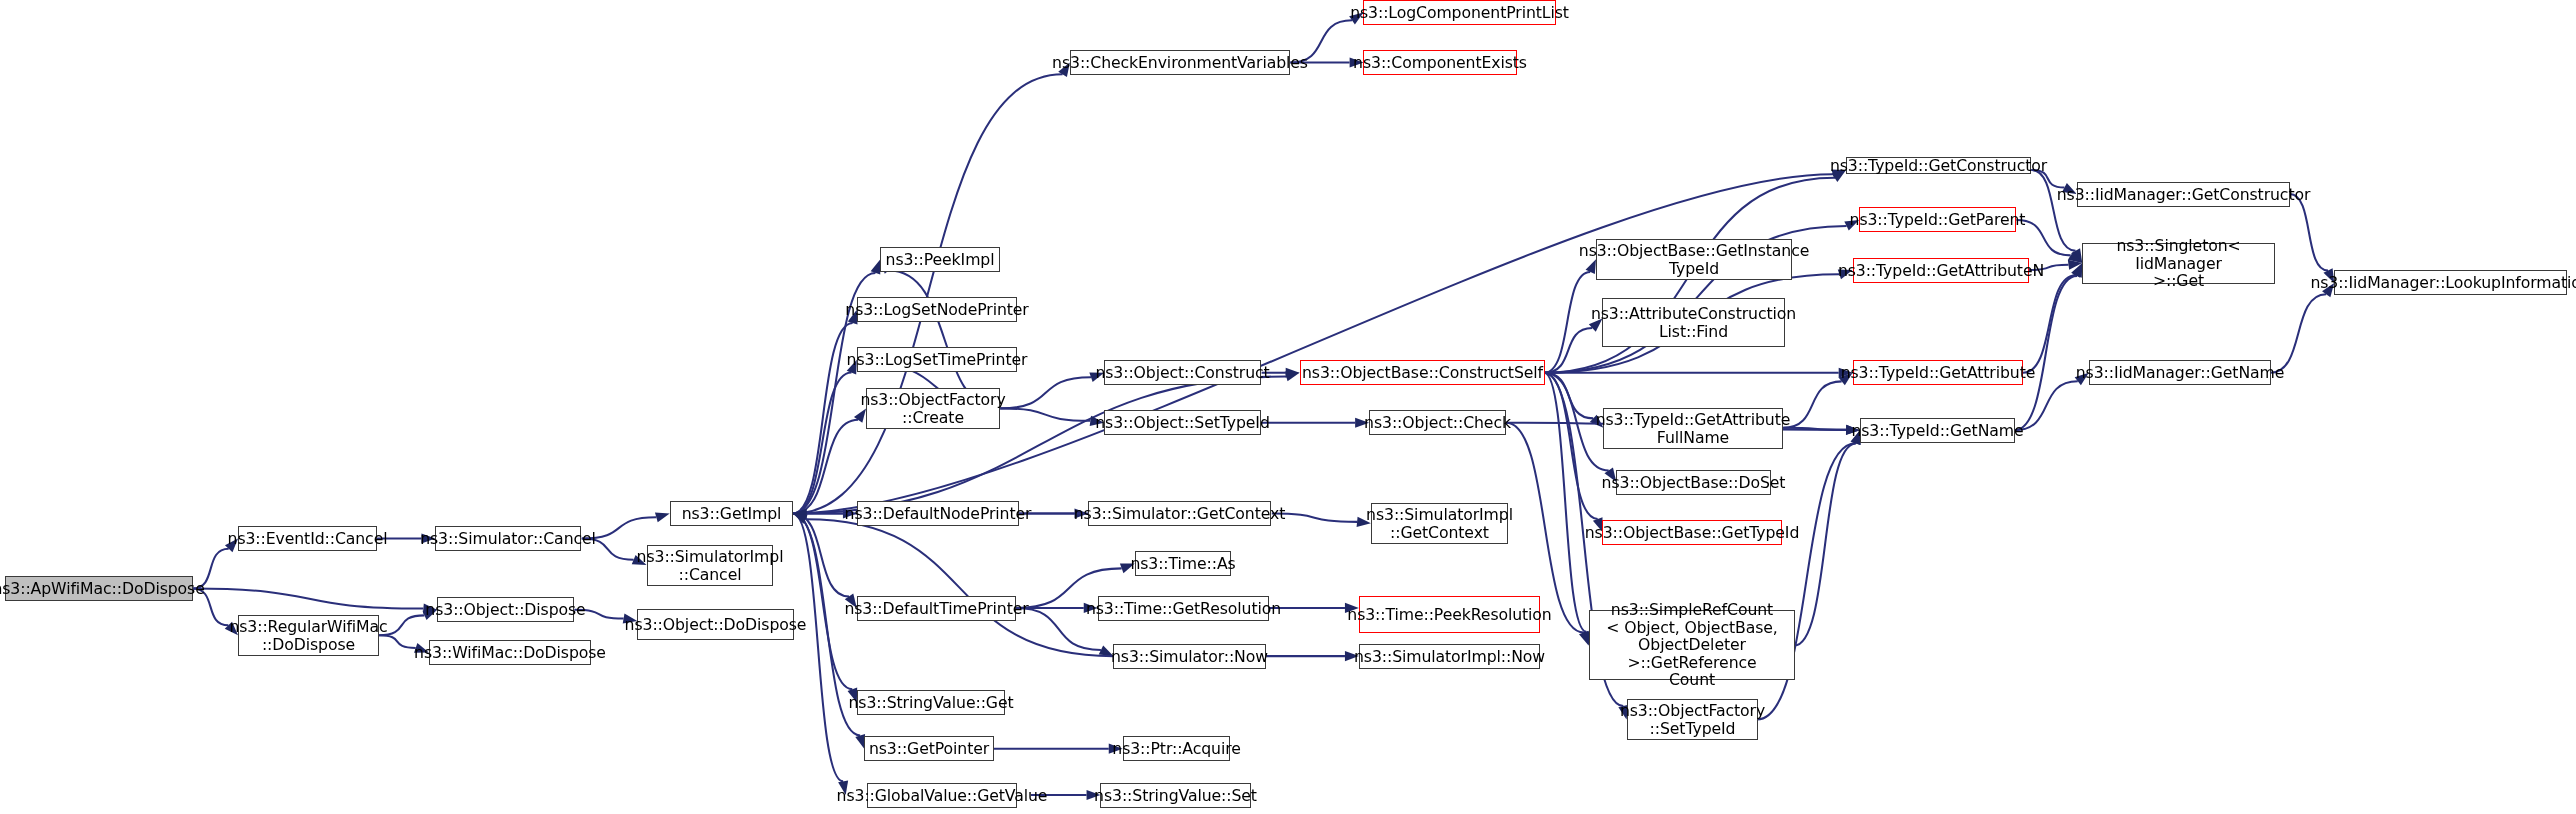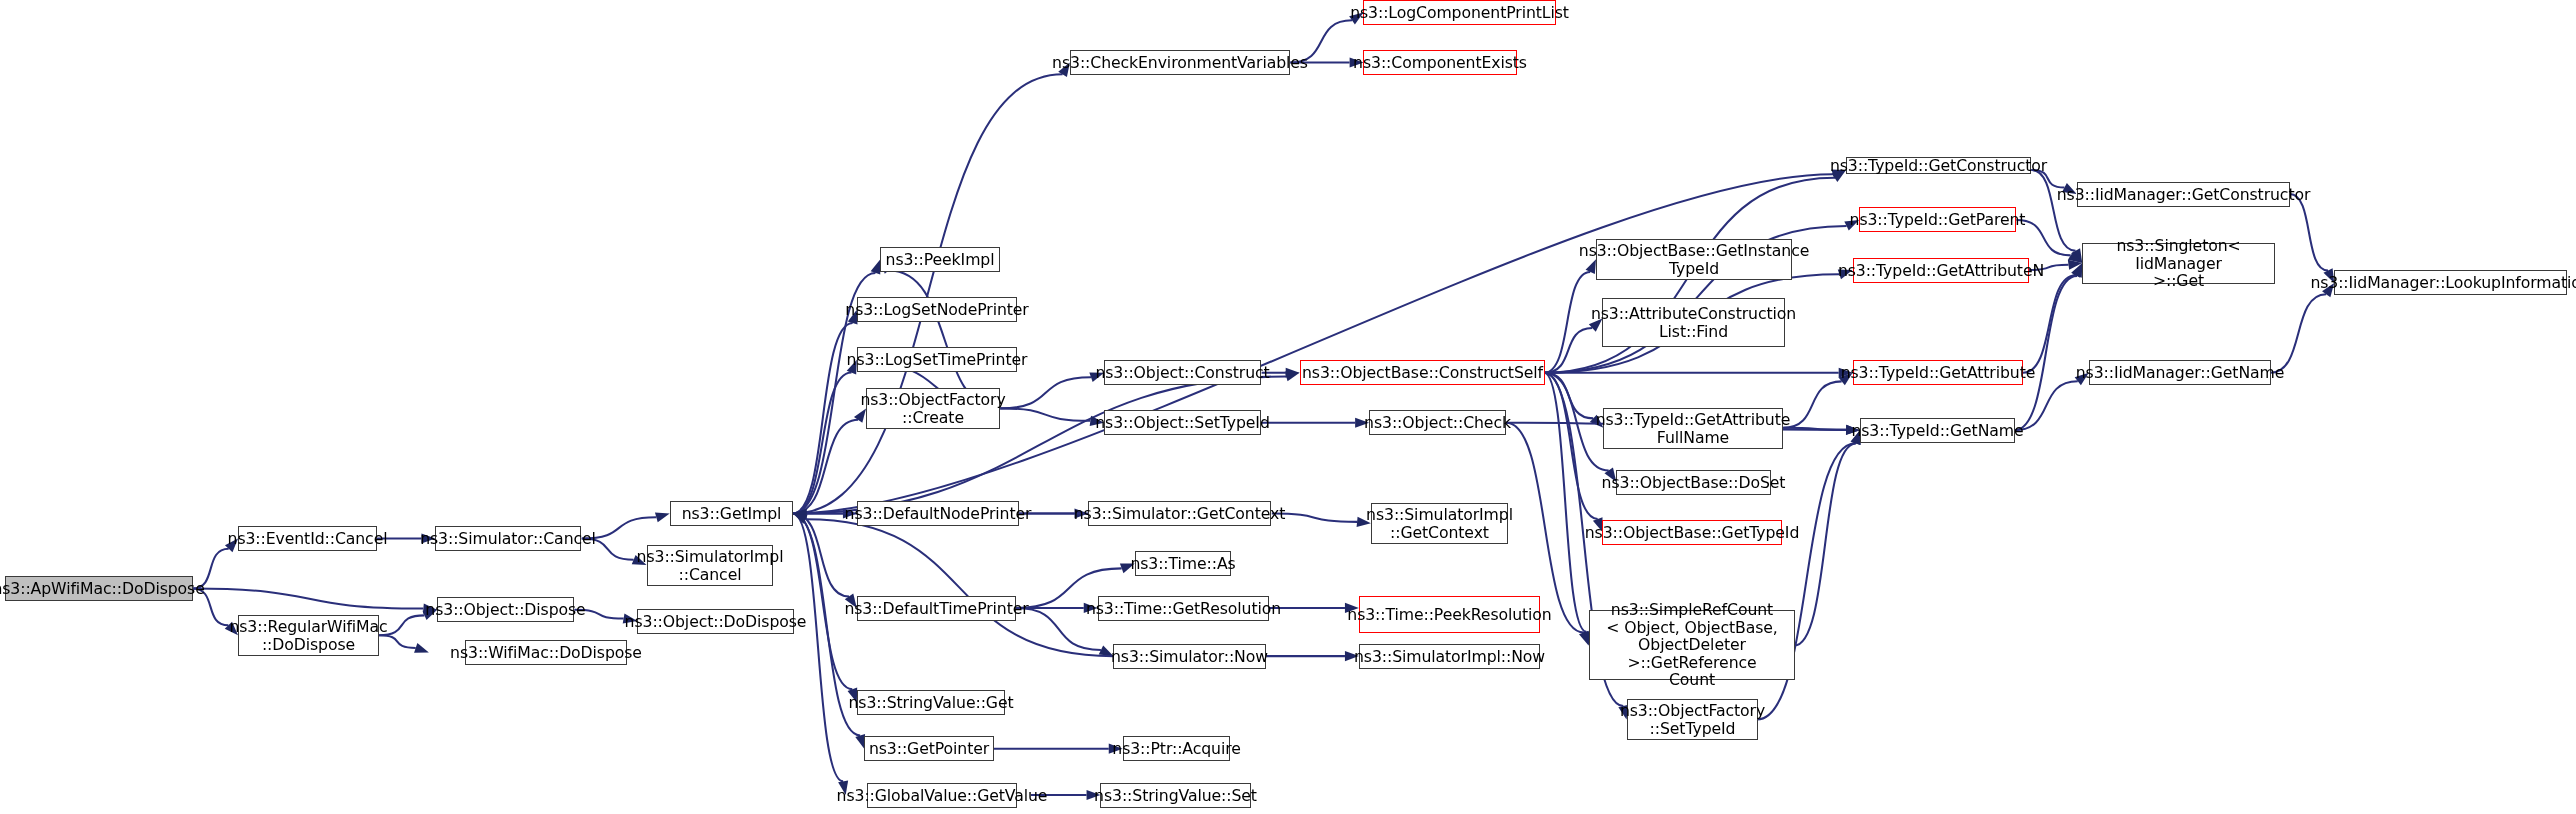--- a/index.html
+++ b/index.html
@@ -165,28 +165,28 @@
       <div class="node" style="left: 238px; top: 615px; width: 141px; height: 41px;">
         <span class="lbl">ns3::RegularWifiMac
 ::DoDispose</span>
       </div>
       <div class="node" style="left: 435px; top: 526px; width: 146px; height: 25px;">
         <span class="lbl">ns3::Simulator::Cancel</span>
       </div>
       <div class="node" style="left: 437px; top: 597px; width: 137px; height: 25px;">
         <span class="lbl">ns3::Object::Dispose</span>
       </div>
-      <div class="node" style="left: 429px; top: 640px; width: 162px; height: 25px; margin-left: 36px;">
+      <div class="node" style="left: 429px; top: 640px; width: 162px; height: 25px;">
         <span class="lbl">ns3::WifiMac::DoDispose</span>
       </div>
       <div class="node" style="left: 647px; top: 545px; width: 126px; height: 41px;">
         <span class="lbl">ns3::SimulatorImpl
 ::Cancel</span>
       </div>
-      <div class="node" style="left: 637px; top: 609px; width: 157px; height: 25px;">
+      <div class="node" style="left: 637px; top: 609px; width: 157px; height: 31px;">
         <span class="lbl">ns3::Object::DoDispose</span>
       </div>
       <div class="node" style="left: 670px; top: 501px; width: 123px; height: 25px;">
         <span class="lbl">ns3::GetImpl</span>
       </div>
       <div class="node" style="left: 880px; top: 247px; width: 120px; height: 25px;">
         <span class="lbl">ns3::PeekImpl</span>
       </div>
       <div class="node" style="left: 857px; top: 297px; width: 160px; height: 25px;">
         <span class="lbl">ns3::LogSetNodePrinter</span>

